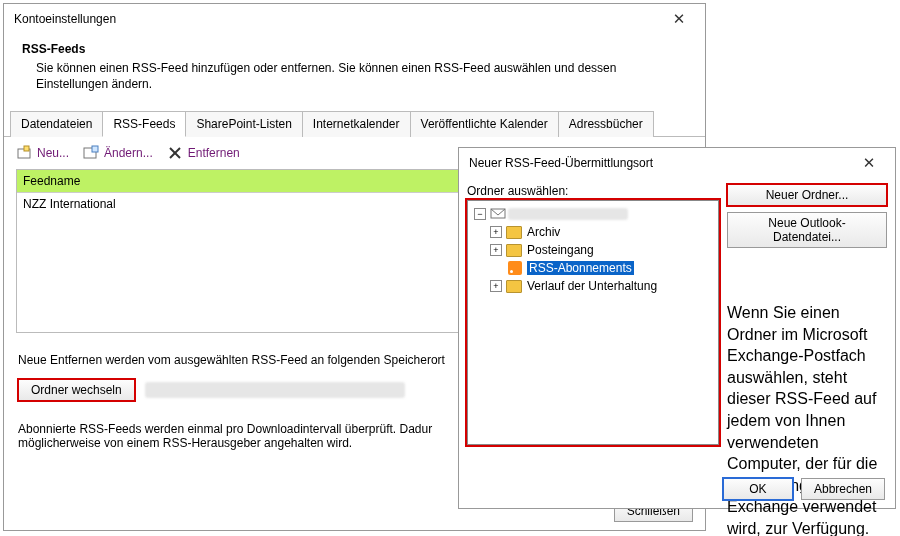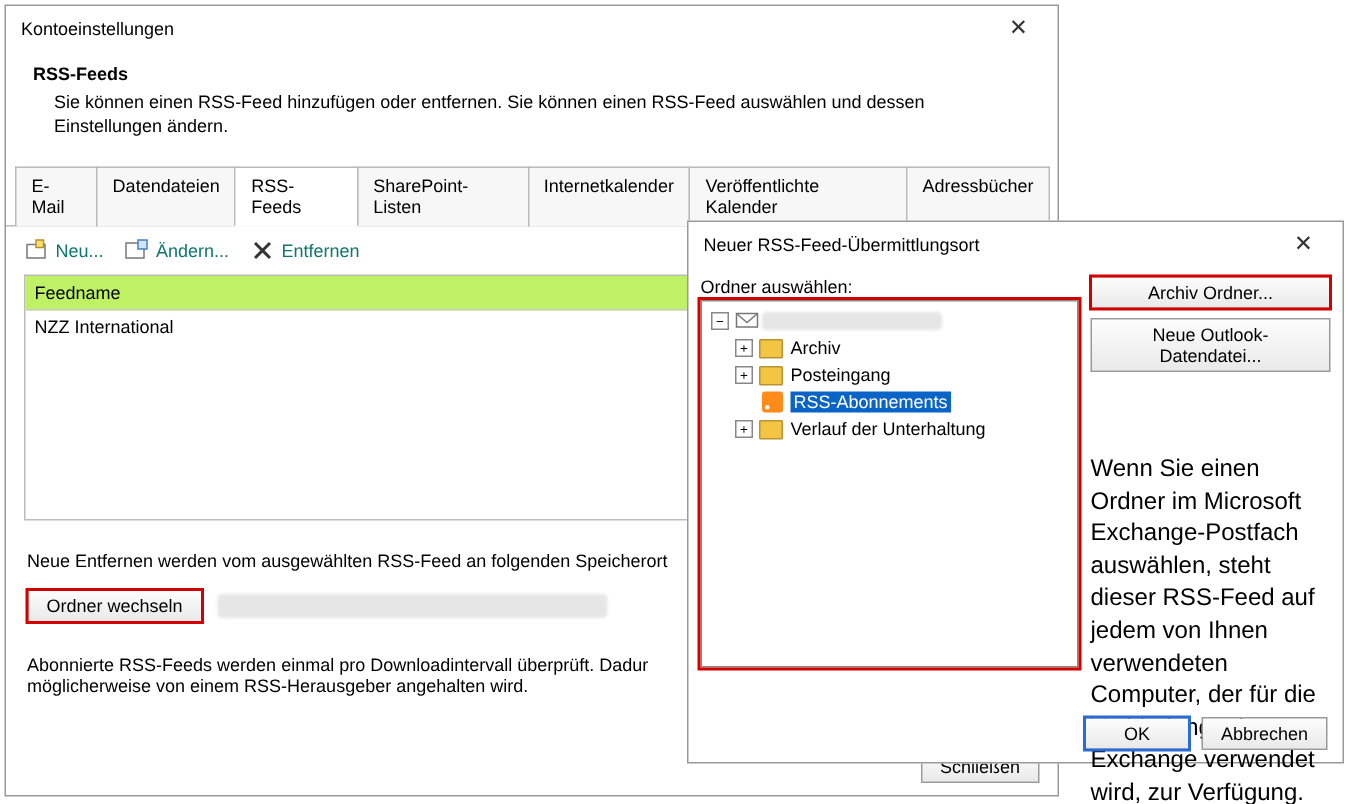--- a/index.html
+++ b/index.html
@@ -77,21 +77,21 @@
     display: flex;
     align-items: center;
     gap: 14px;
     padding: 8px 12px;
   }
   .tool-btn {
     display: inline-flex;
     align-items: center;
     gap: 5px;
     cursor: pointer;
-    color: #0f766e;
+    color: #701a75;
   }
   .tool-btn .ico {
     width: 16px; height: 16px;
     display: inline-flex;
     align-items: center;
     justify-content: center;
   }
   .list-area {
     margin: 0 12px;
     border: 1px solid #bbb;
@@ -242,21 +242,20 @@
   <div class="titlebar">
     <span>Kontoeinstellungen</span>
     <span class="close-x">✕</span>
   </div>
   <div class="heading-area">
     <h3>RSS-Feeds</h3>
     <p>Sie können einen RSS-Feed hinzufügen oder entfernen. Sie können einen RSS-Feed auswählen und dessen Einstellungen ändern.</p>
   </div>
 
   <div class="tabs">
-    <div class="tab">E-Mail</div>
     <div class="tab">Datendateien</div>
     <div class="tab active">RSS-Feeds</div>
     <div class="tab">SharePoint-Listen</div>
     <div class="tab">Internetkalender</div>
     <div class="tab">Veröffentlichte Kalender</div>
     <div class="tab">Adressbücher</div>
   </div>
 
   <div class="toolbar">
     <span class="tool-btn">
@@ -348,21 +347,21 @@
           <span class="sel">RSS-Abonnements</span>
         </div>
         <div class="tree-node indent1">
           <span class="exp">+</span>
           <span class="fld-icon"></span>
           <span>Verlauf der Unterhaltung</span>
         </div>
       </div>
     </div>
     <div class="right-pane">
-      <span class="btn red-box">Archiv Ordner...</span>
+      <span class="btn red-box">Neuer Ordner...</span>
       <span class="btn">Neue Outlook-Datendatei...</span>
       <div class="hint">Wenn Sie einen Ordner im Microsoft Exchange-Postfach auswählen, steht dieser RSS-Feed auf jedem von Ihnen verwendeten Computer, der für die Verbindung mit Exchange verwendet wird, zur Verfügung.</div>
     </div>
   </div>
   <div class="dlg-buttons">
     <span class="btn ok-btn" style="min-width:70px">OK</span>
     <span class="btn">Abbrechen</span>
   </div>
 </div>
 

